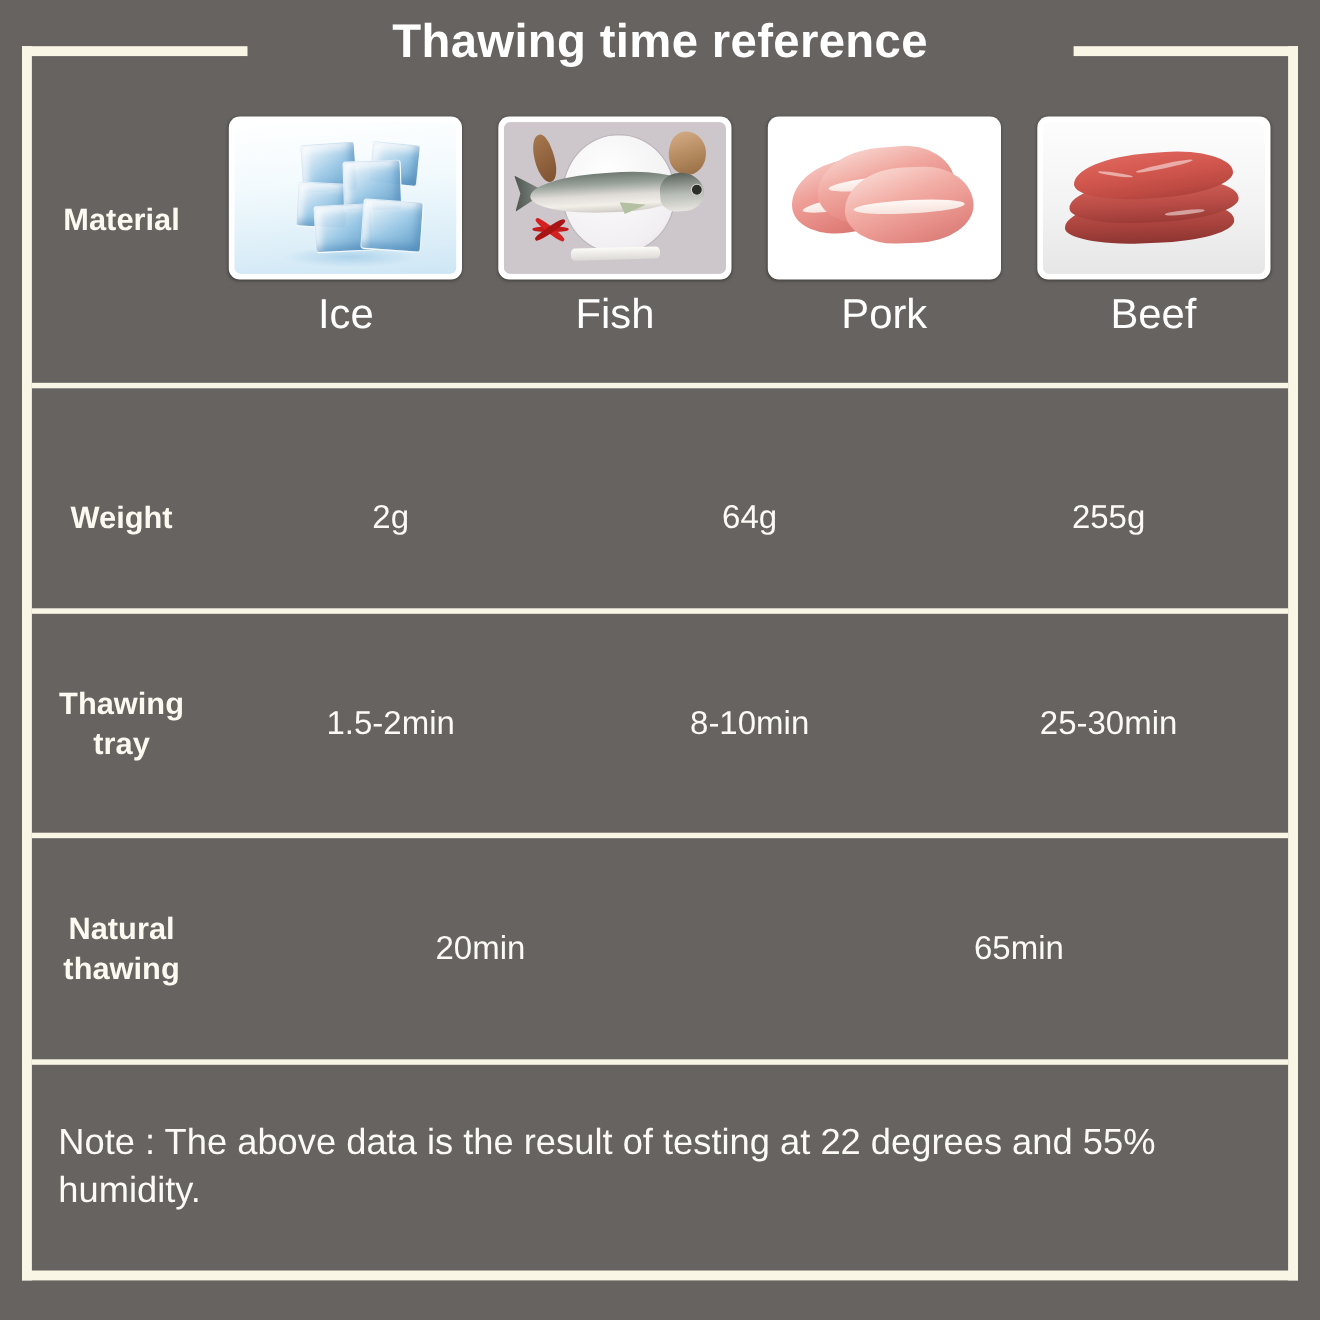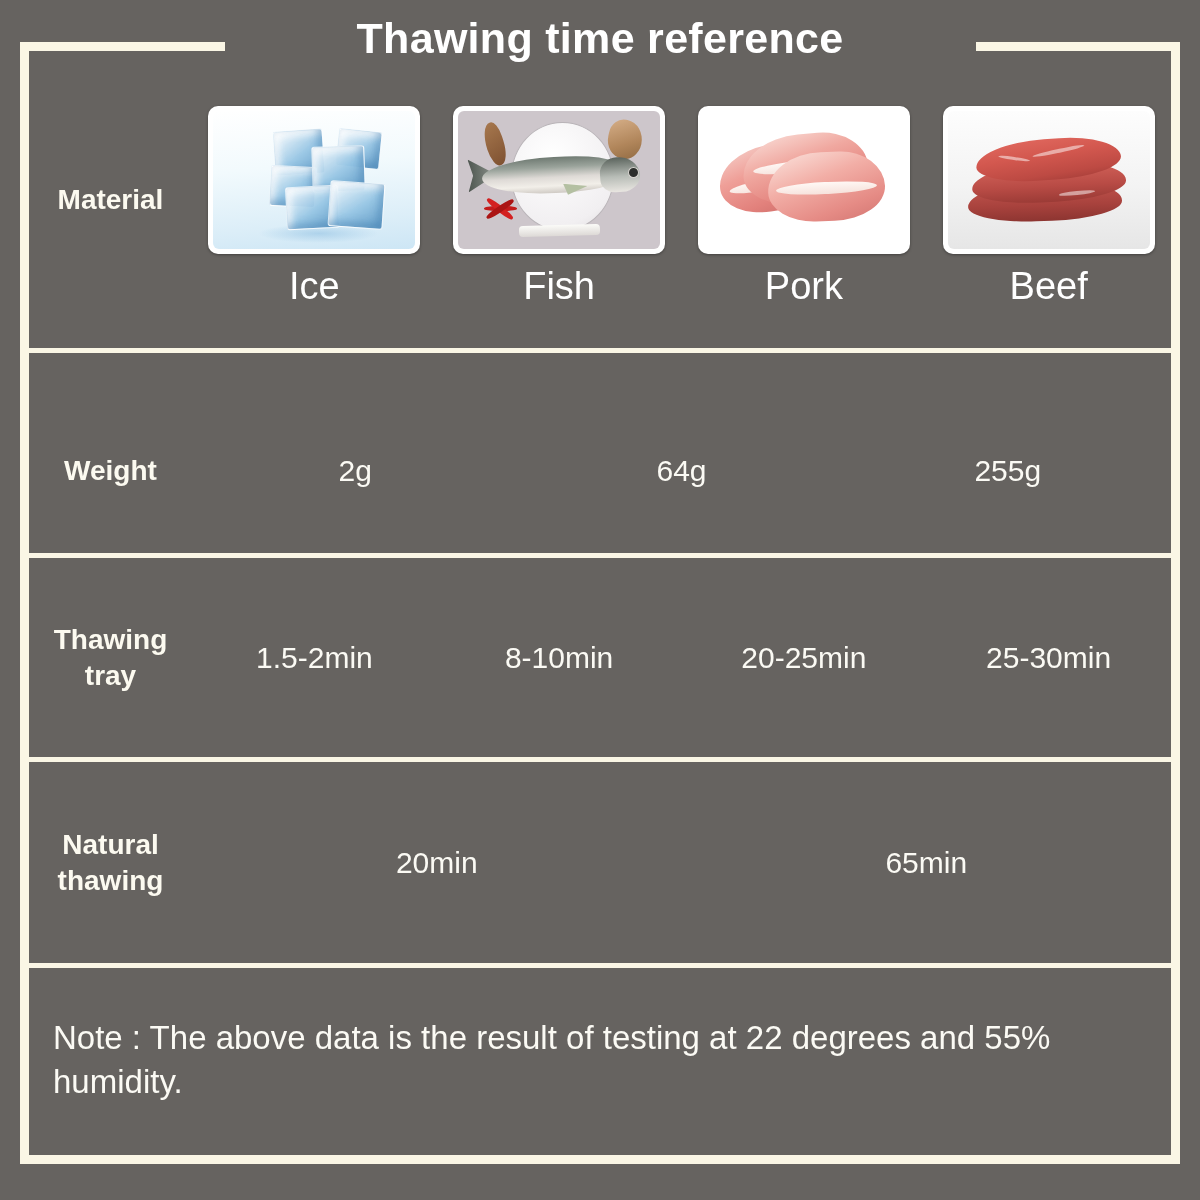--- a/index.html
+++ b/index.html
@@ -433,21 +433,20 @@
 
     <div class="divider div-2"></div>
 
     <div class="row row-tray">
       <div class="label-cell">
         <span>Thawing</span><br>
         <span>tray</span>
       </div>
       <div class="value-cell">1.5-2min</div>
       <div class="value-cell">8-10min</div>
-      <div class="value-cell">20-25min</div>
       <div class="value-cell">25-30min</div>
     </div>
 
     <div class="divider div-3"></div>
 
     <div class="row row-natural">
       <div class="label-cell">
         <span>Natural</span><br>
         <span>thawing</span>
       </div>

